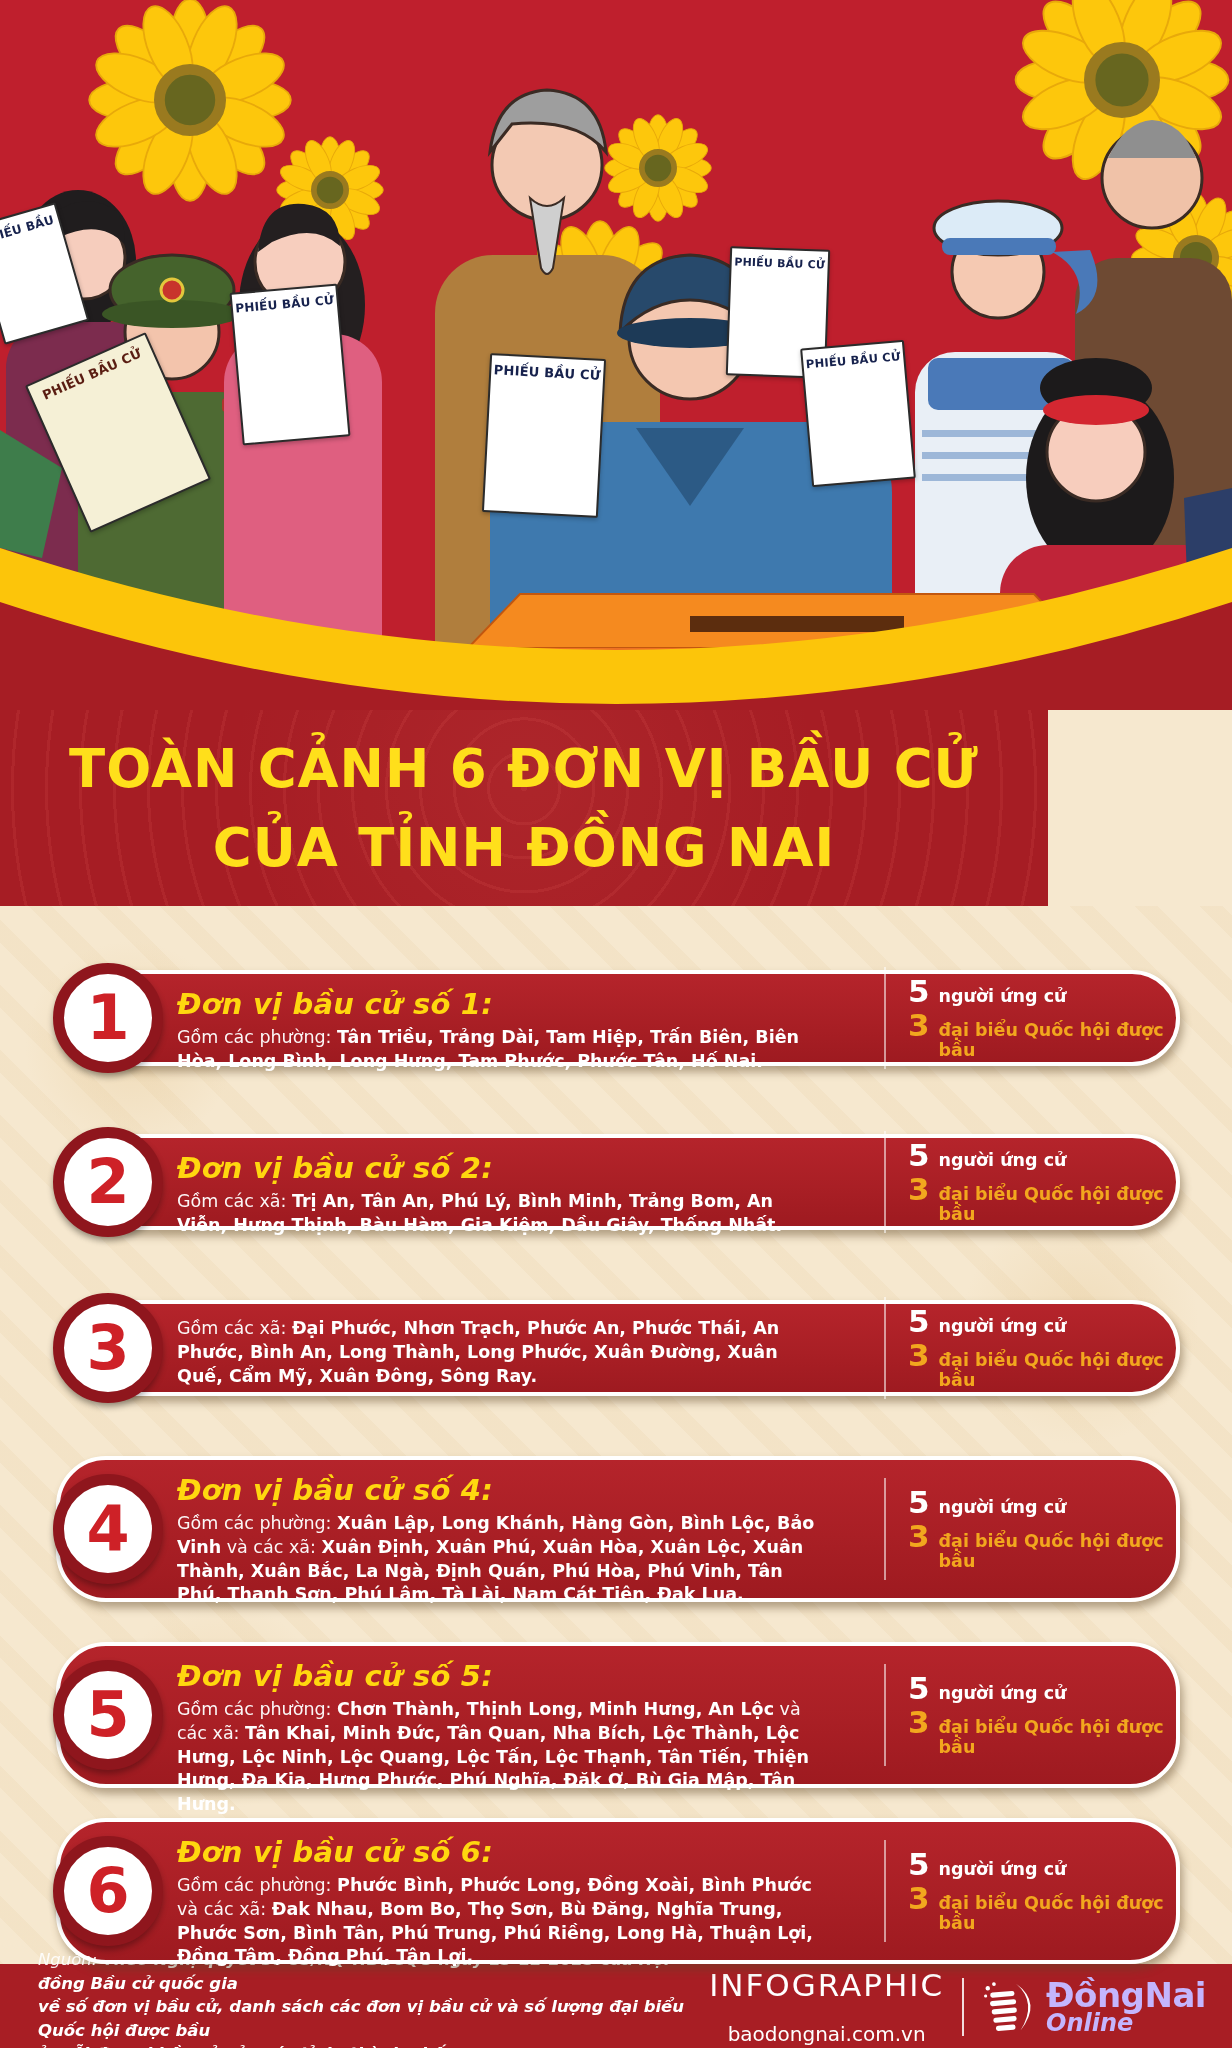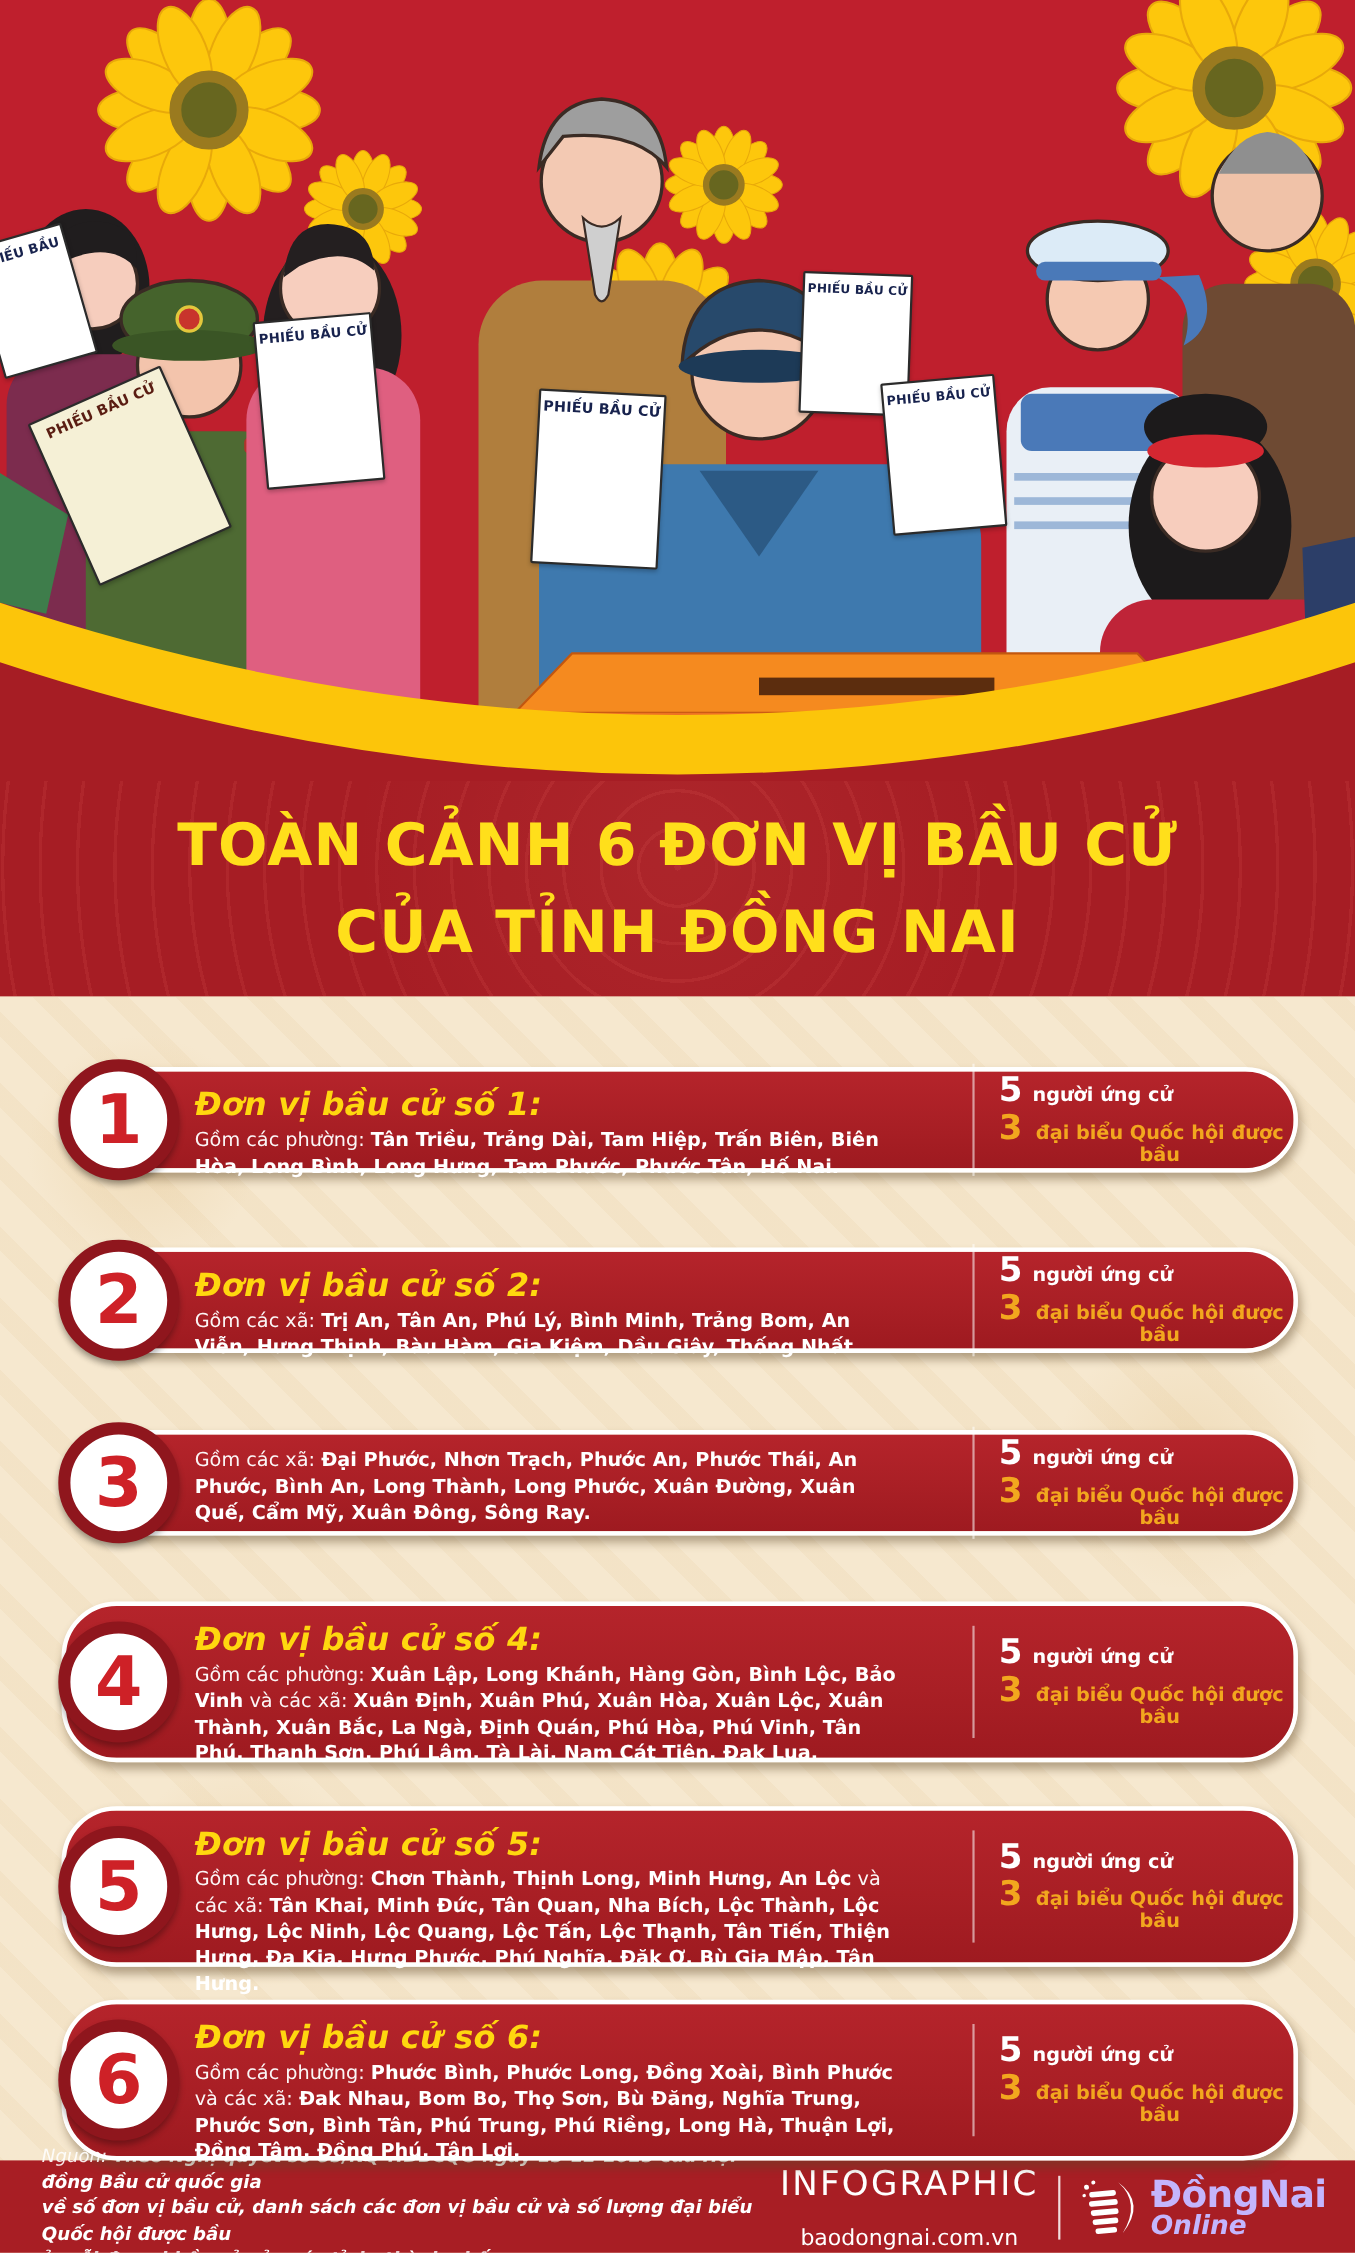--- a/index.html
+++ b/index.html
@@ -18,21 +18,21 @@
     padding-top:7px;font-size:12px;white-space:nowrap;letter-spacing:.2px;
   }
   .ballot-1{left:-14px;top:212px;width:84px;height:112px;transform:rotate(-16deg);}
   .ballot-2{left:52px;top:352px;width:128px;height:150px;transform:rotate(-24deg);background:#f5f0d6;color:#5a1d12;font-size:13px;}
   .ballot-3{left:236px;top:288px;width:104px;height:142px;transform:rotate(-5deg);font-size:12px;}
   .ballot-4{left:486px;top:356px;width:112px;height:148px;transform:rotate(3deg);font-size:13px;}
   .ballot-5{left:728px;top:248px;width:96px;height:118px;transform:rotate(2deg);font-size:11px;}
   .ballot-6{left:806px;top:344px;width:100px;height:128px;transform:rotate(-5deg);font-size:11.5px;}
   
   .title-band{
-    position:relative;width:1232px;height:196px;background:#a61d24;
+    position:relative;width:1048px;height:196px;background:#a61d24;
     display:flex;flex-direction:column;justify-content:center;align-items:center;
   }
   .title-band::before{
     content:"";position:absolute;inset:0;
     background:
       repeating-radial-gradient(circle at 50% 40%, rgba(255,120,110,.10) 0 3px, transparent 3px 34px),
       radial-gradient(circle 420px at 50% 30%, rgba(255,140,120,.08), transparent 70%);
   }
   .main-title{
     position:relative;color:#ffdf1b;font-weight:800;font-size:53px;line-height:1.5;
@@ -68,21 +68,21 @@
   .unit-body{margin:0;color:#fff;font-size:17.5px;line-height:1.36;max-width:650px;}
   .seg-reg{font-weight:400;opacity:.96;}
   .seg-bold{font-weight:700;}
   .unit-stats{
     position:absolute;left:824px;top:50%;transform:translateY(-50%);
     width:286px;border-left:2px solid rgba(255,255,255,.55);
     padding:6px 0 6px 22px;box-sizing:border-box;
   }
   .stat-row{display:flex;align-items:baseline;gap:9px;margin:3px 0;}
   .stat-num{font-size:31px;font-weight:800;line-height:1;}
-  .stat-label{font-size:17.5px;font-weight:700;text-align:center;}
+  .stat-label{font-size:17.5px;font-weight:700;}
   .stat-white{color:#fff;}
   .stat-yellow{color:#f2a71e;}
   .mb1{margin-bottom:68px;} .mb2{margin-bottom:70px;} .mb3{margin-bottom:60px;}
   .mb4{margin-bottom:40px;} .mb5{margin-bottom:30px;}
   
   .footer{
     margin-top:auto;width:1232px;height:86px;background:#a81e24;
     display:flex;align-items:center;box-sizing:border-box;padding:0 26px 0 38px;
     margin-bottom:4px;
   }

